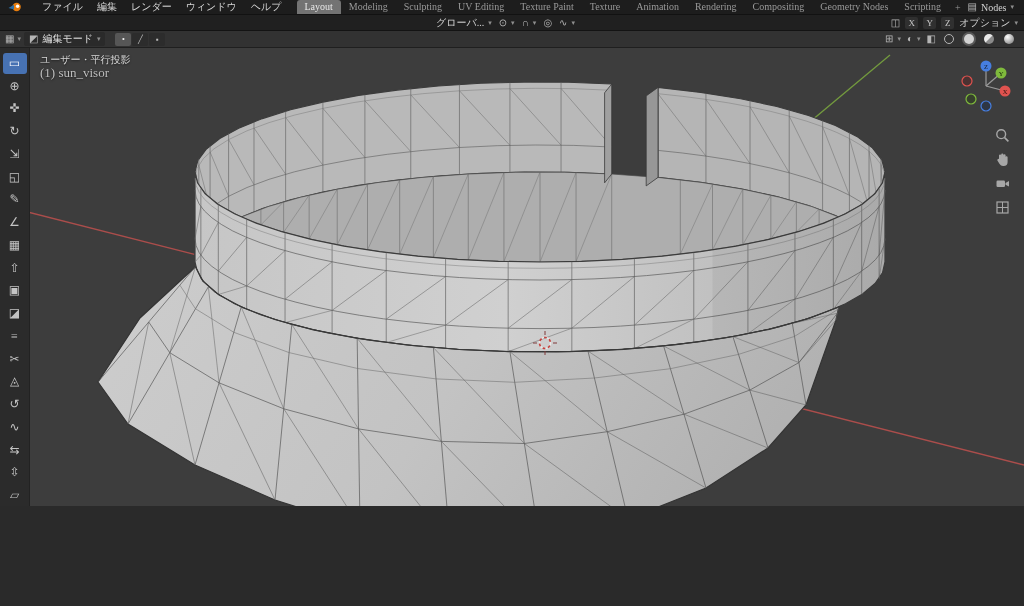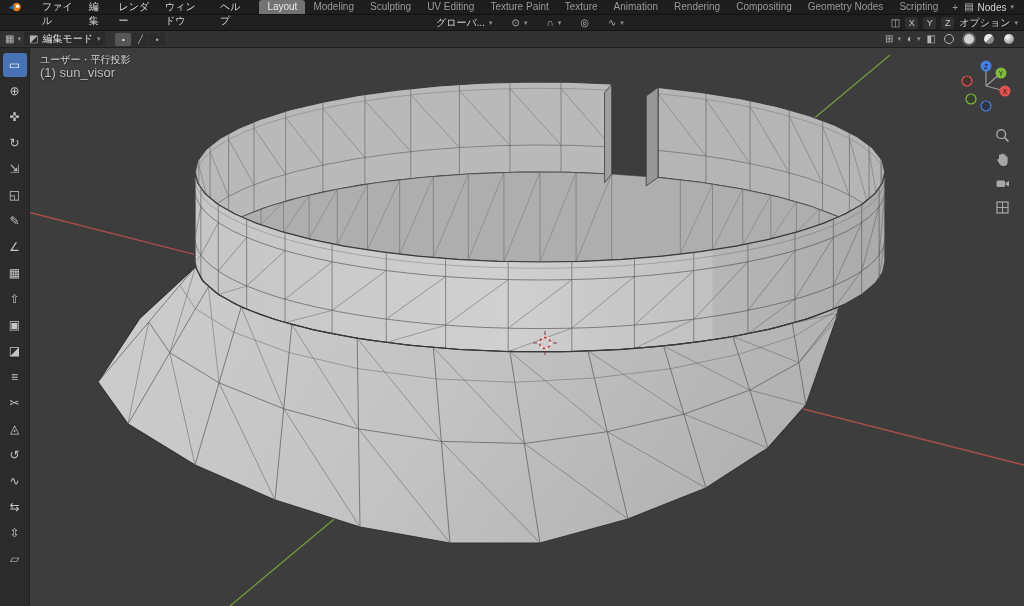--- a/index.html
+++ b/index.html
@@ -1,34 +1,34 @@
 <!DOCTYPE html>
 <html><head>
 <meta charset="utf-8">
 <style>
   html,body{margin:0;padding:0;background:#2a2a2a}
-  #stage{position:relative;width:1024px;height:606px;overflow:hidden;background:#3d3d3d;
-         font-family:Liberation Sans, sans-serif;font-size:10px;color:#cfcfcf;
+  #stage{position:relative;width:1024px;height:506px;overflow:hidden;background:#3d3d3d;
+         font-family:Liberation Serif, serif;font-size:10px;color:#cfcfcf;
          user-select:none}
   #scene{position:absolute;left:0;top:0;z-index:0}
   
   .bars{position:absolute;top:0;left:0;right:0;z-index:3}
   .row1{height:14px;background:#1d1d1d;border-bottom:1px solid #121212;display:flex;align-items:center;padding:0 4px}
   .blogo{display:flex;align-items:center;margin:0 4px}
   .menu{padding:0 7px;line-height:14px;color:#d6d6d6;cursor:default}
   .tabs{display:flex;margin-left:8px;height:14px}
   .tab{padding:0 8px;line-height:14px;color:#999;border-radius:3px 3px 0 0;white-space:nowrap}
   .tab.active{background:#737373;color:#e8e8e8}
   .addtab{color:#9a9a9a;padding:0 6px}
   .spacer{flex:1}
   .scene-chip{display:flex;align-items:center;gap:4px;padding-right:6px;color:#d2d2d2}
   .micon{color:#b5b5b5;font-size:10px;line-height:10px}
   .caret{font-size:7px;color:#8f8f8f;line-height:8px}
   .row2{height:15px;background:#202020;border-bottom:1px solid #131313;display:flex;align-items:center;padding:0 6px}
-  .r2center{display:flex;align-items:center;gap:19px;margin-left:430px}
+  .r2center{display:flex;align-items:center;gap:7px;margin-left:430px}
   .ddchip{display:flex;align-items:center;gap:4px;color:#d2d2d2}
   .r2right{display:flex;align-items:center;gap:5px;margin-left:auto}
   .axbtn{width:13px;height:12px;line-height:12px;text-align:center;background:#303030;border-radius:2px;color:#c8c8c8;font-size:9px}
   .row3{height:16px;background:#323232;border-bottom:1px solid #1f1f1f;display:flex;align-items:center;padding:0 5px;gap:3px}
   .mode-chip{display:flex;align-items:center;gap:4px;background:#2a2a2a;border-radius:2px;padding:0 5px;height:14px;color:#e0e0e0}
   .selmode{display:flex;gap:1px;margin:0 7px}
   .selbtn{width:16px;height:13px;background:#2c2c2c;border-radius:2px;display:flex;align-items:center;justify-content:center;color:#bbb;font-size:8px}
   .selbtn.active{background:#565656;color:#f0f0f0}
   .hmenu{padding:0 6px;color:#dadada;white-space:nowrap}
   .r3right{display:flex;align-items:center;gap:6px;margin-left:auto;padding-right:3px}

